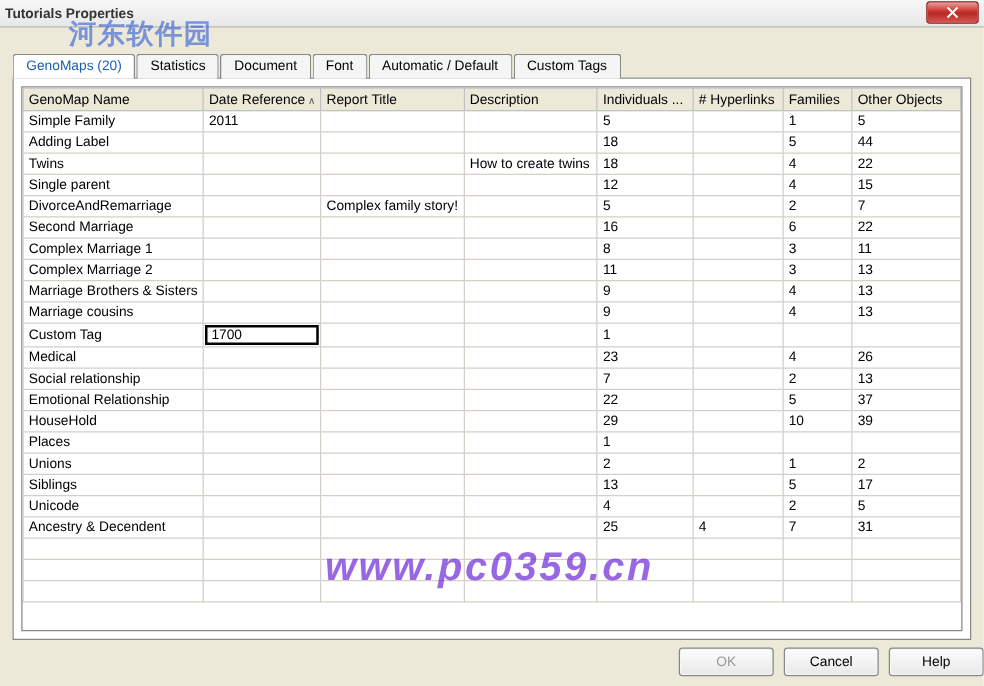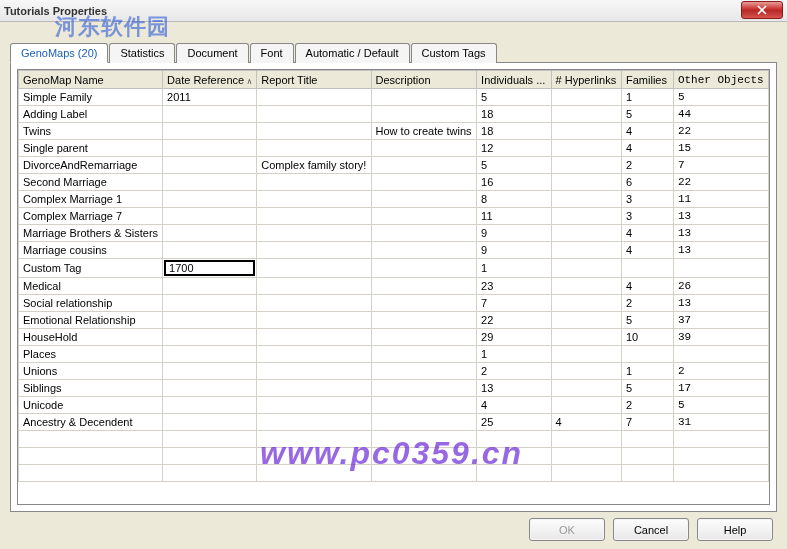--- a/index.html
+++ b/index.html
@@ -143,25 +143,25 @@
     display: flex;
     align-items: center;
   }
   .col-name { width: 132px; }
   .col-date { width: 94px; margin-top: 30px; }
   .col-report { width: 115px; }
   .col-desc { width: 108px; }
   .col-ind { width: 80px; }
   .col-hyp { width: 74px; }
   .col-fam { width: 60px; }
-  .col-oth { width: 96px; font-family: Liberation Mono, monospace; }
+  .col-oth { width: 96px; }
   .button-bar {
     position: absolute;
     bottom: 8px;
-    right: 14px;
+    right: 0;
     display: flex;
     gap: 8px;
   }
   .btn {
     min-width: 76px;
     height: 23px;
     border: 1px solid #888;
     background: linear-gradient(#fdfdfd, #e8e8e8);
     border-radius: 3px;
     font-size: 11px;
@@ -276,21 +276,21 @@
             <td class="col-name">Complex Marriage 1</td>
             <td class="col-date"></td>
             <td class="col-report"></td>
             <td class="col-desc"></td>
             <td class="col-ind">8</td>
             <td class="col-hyp"></td>
             <td class="col-fam">3</td>
             <td class="col-oth">11</td>
           </tr>
           <tr>
-            <td class="col-name">Complex Marriage 7</td>
+            <td class="col-name">Complex Marriage 2</td>
             <td class="col-date"></td>
             <td class="col-report"></td>
             <td class="col-desc"></td>
             <td class="col-ind">11</td>
             <td class="col-hyp"></td>
             <td class="col-fam">3</td>
             <td class="col-oth">13</td>
           </tr>
           <tr>
             <td class="col-name">Marriage Brothers &amp; Sisters</td>

